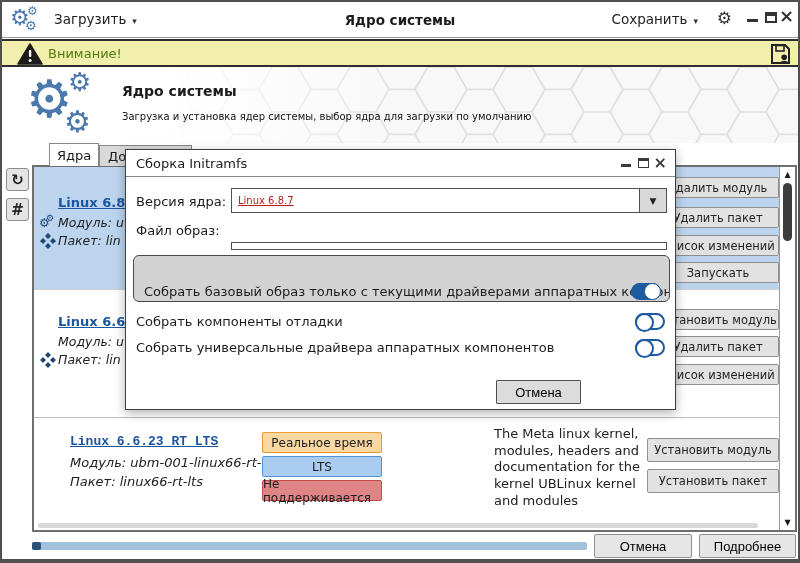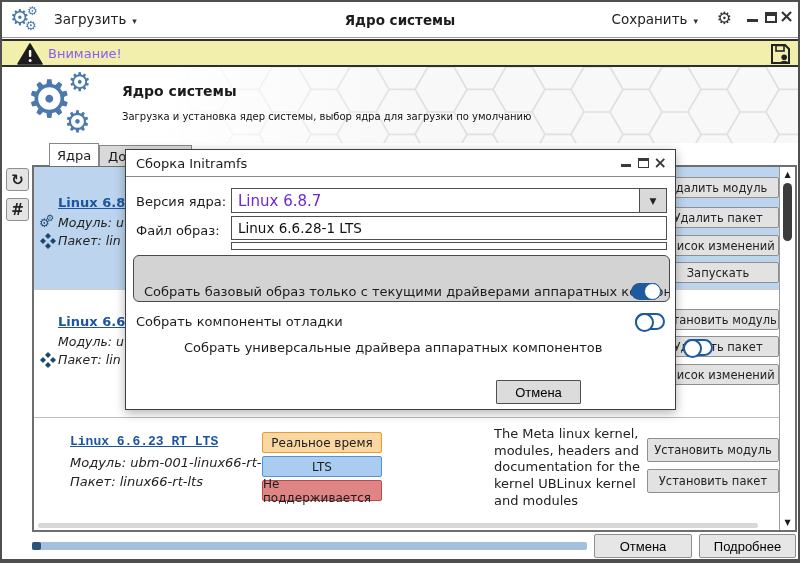--- a/index.html
+++ b/index.html
@@ -19,21 +19,21 @@
   .tb-gear{position:absolute;right:66px;top:8px;font-size:17px;color:#333;line-height:1;}
   .wbtn{position:absolute;cursor:default;}
   .wbtn-min{right:40px;top:17px;width:11px;height:3px;background:#333;}
   .wbtn-max{right:21px;top:10px;width:12px;height:11px;border:2px solid #333;border-top-width:4px;background:#fff;}
   .wbtn-close{right:4px;top:5px;font-size:18px;color:#333;font-weight:600;line-height:1;}
 
   
   .warnbar{position:absolute;left:0;top:37px;width:100%;height:28px;background:#f2efad;
            border-top:2px solid #2e2e2e;border-bottom:2px solid #2e2e2e;}
   .warn-tri{position:absolute;left:15px;top:2px;}
-  .warn-text{position:absolute;left:46px;top:5px;font-size:13px;color:#8b5cf6;}
+  .warn-text{position:absolute;left:46px;top:5px;font-size:13px;color:#4d7c0f;}
   .warn-save{position:absolute;right:6px;top:1px;}
 
   
   .header{position:absolute;left:0;top:65px;width:100%;height:76px;background:#fff;overflow:hidden;}
   .hexbg{position:absolute;right:0;top:0;}
   .hexfade{position:absolute;left:0;top:0;width:100%;height:100%;
            background:linear-gradient(90deg,#fff 0%,#fff 20%,rgba(255,255,255,0) 52%);}
   .hdr-gears{position:absolute;left:18px;top:0;width:100px;height:76px;color:#4b79ae;}
   .hdr-title{position:absolute;left:120px;top:16px;font-size:14px;font-weight:600;}
   .hdr-sub{position:absolute;left:120px;top:44px;font-size:10px;color:#111;}
@@ -90,35 +90,35 @@
           z-index:10;box-shadow:0 3px 10px rgba(0,0,0,0.3);}
   .dlg-titlebar{position:absolute;left:0;top:0;width:100%;height:27px;border-bottom:1px solid #8a8a8a;background:#fff;}
   .dlg-title{position:absolute;left:10px;top:6px;font-size:13px;}
   .dlg-min{right:44px;top:14px;width:10px;height:2.5px;background:#3a3a3a;}
   .dlg-max{right:26px;top:8px;width:11px;height:10px;border:1.8px solid #3a3a3a;border-top-width:3.5px;}
   .dlg-close{right:8px;top:3px;font-size:16px;font-weight:600;color:#3a3a3a;}
   .dlg-label{position:absolute;left:10px;font-size:13px;color:#1c1c1c;}
   .field{position:absolute;left:105px;width:436px;border:1px solid #4f4f4f;background:#fff;}
   .combo{top:38px;height:25px;}
   .combo-input{position:absolute;left:0;top:0;width:calc(100% - 27px);height:100%;border:none;outline:none;
-               font-size:15px;padding-left:6px;font-family:"DejaVu Sans",sans-serif;background:#fff;color:#6d28d9;}
+               font-size:10px;padding-left:6px;font-family:"DejaVu Sans",sans-serif;background:#fff;color:#b91c1c;text-decoration:underline;}
   .combo-btn{position:absolute;right:0;top:0;width:27px;height:100%;background:#d9d9d9;border-left:1px solid #4f4f4f;
              display:flex;align-items:center;justify-content:center;font-size:9px;color:#222;cursor:default;}
   .text-field{top:66px;height:24px;}
   .text-input{width:100%;height:100%;border:none;outline:none;font-size:13.5px;padding-left:6px;
               font-family:"DejaVu Sans",sans-serif;color:#111;}
   .thin-field{top:92px;height:8px;}
   .groupbox{position:absolute;left:7px;top:105px;width:537px;height:47px;border:1.5px solid #4a4a4a;border-radius:6px;
             background:#d3d3d3;overflow:hidden;}
   .grow{position:absolute;left:0;width:100%;height:23px;}
   .grow1{top:0;border-bottom:1px solid #4a4a4a;}
   .grow2{top:24px;}
   .grow-label{position:absolute;left:10px;top:4px;font-size:13px;white-space:nowrap;}
   .opt-row{position:absolute;left:0;width:100%;height:23px;}
-  .opt3{top:160px;} .opt4{top:186px;margin-left:48px;}
+  .opt3{top:160px;} .opt4{top:186px;}
   .opt-label{position:absolute;left:10px;top:4px;font-size:13px;white-space:nowrap;}
 
   .toggle{position:absolute;width:30px;height:17px;border-radius:9px;cursor:default;}
   .toggle.on{background:#1d5a9e;}
   .toggle.on::after{content:'';position:absolute;right:0;top:0;width:15px;height:15px;border:1.5px solid #1d5a9e;
                     border-radius:50%;background:#fff;}
   .toggle.off{background:#fff;border:2px solid #1d5a9e;}
   .toggle.off::after{content:'';position:absolute;left:-2px;top:-2px;width:15px;height:15px;border:2px solid #1d5a9e;
                      border-radius:50%;background:#fff;}
   .tg-g1{right:36px;top:3px;} .tg-g2{right:8px;top:3px;}
@@ -278,23 +278,20 @@
 
     <div class="dlg-label" style="top:44px;">Версия ядра:</div>
     <div class="field combo">
       <input class="combo-input" readonly="" value="Linux 6.8.7" style="">
       <div class="combo-btn">
           <span>▼</span>
         </div>
     </div>
 
     <div class="dlg-label" style="top:73px;">Файл образ:</div>
-    <div class="field text-field">
-      <input class="text-input" value="Linux 6.6.28-1 LTS" style="">
-    </div>
     <div class="field thin-field"></div>
 
     <div class="groupbox">
       <div class="grow grow2">
         <div class="grow-label">Собрать базовый образ только с текущими драйверами аппаратных компонентов</div>
         <div class="toggle on tg-g2"></div>
       </div>
     </div>
 
     <div class="opt-row opt3">

